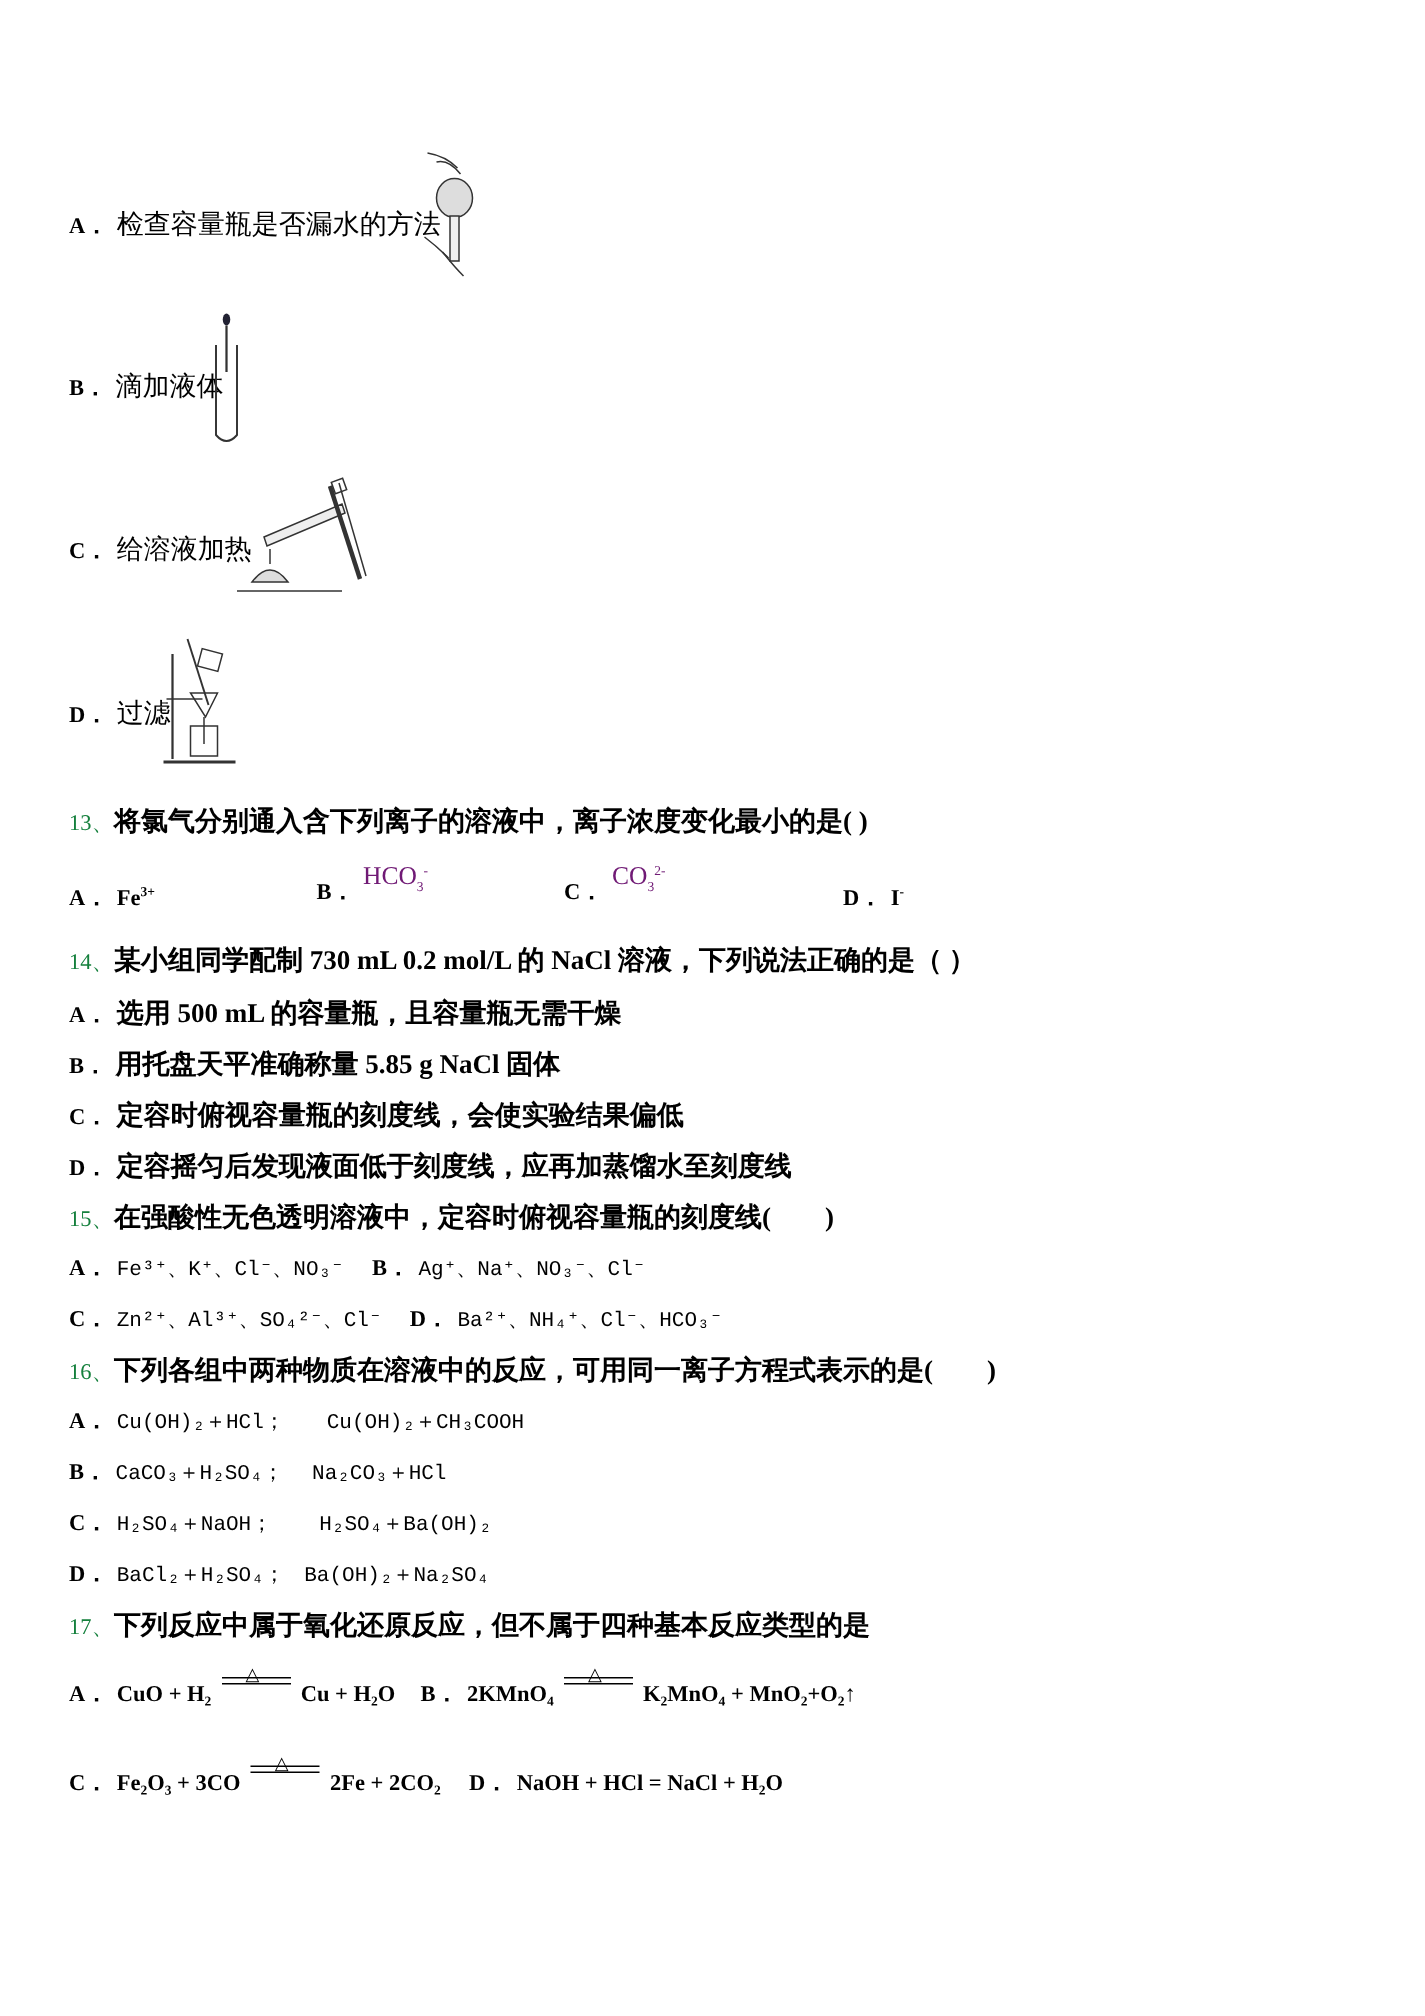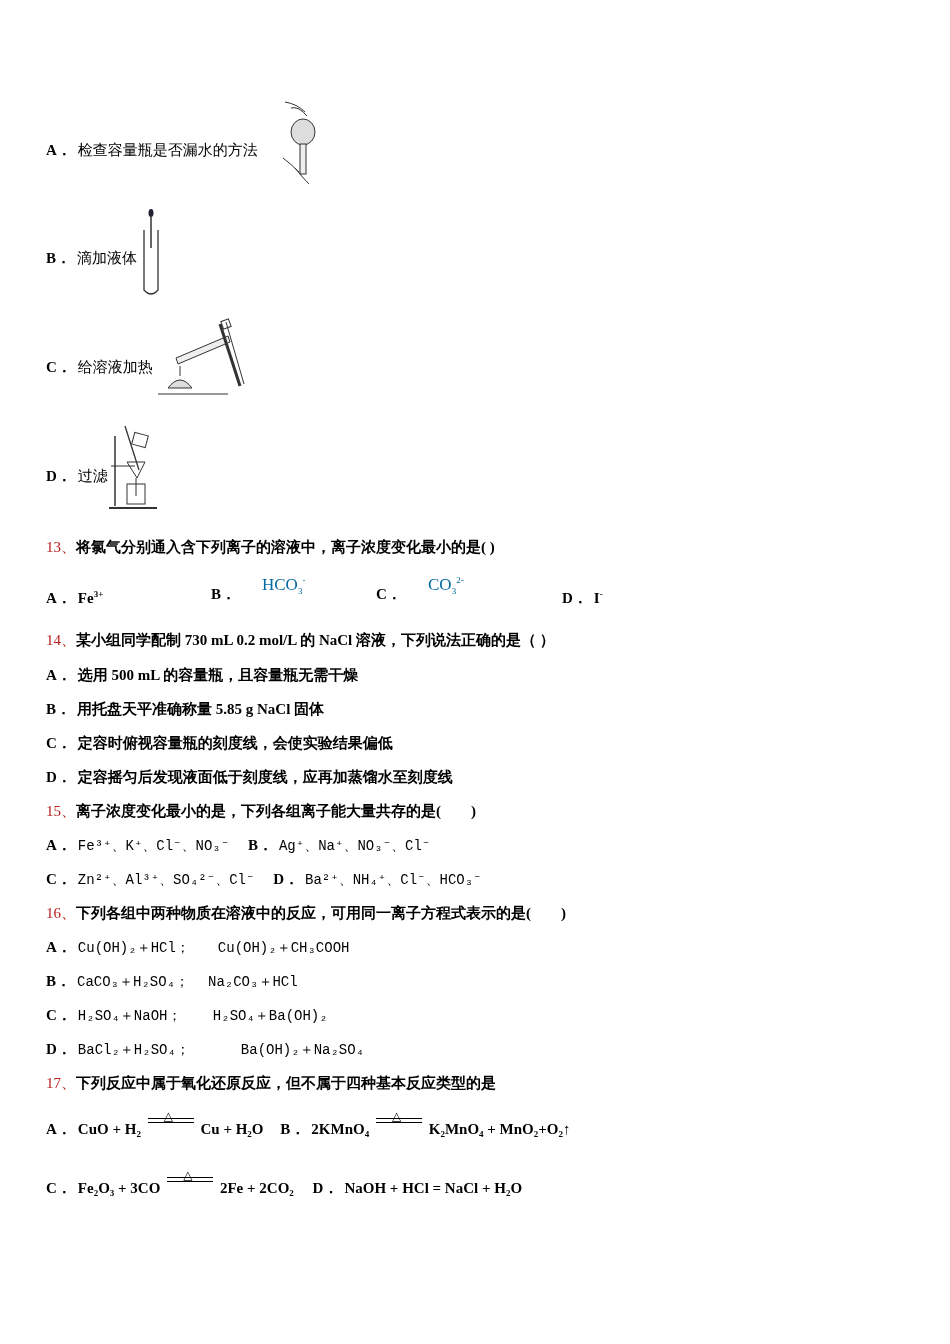--- a/index.html
+++ b/index.html
@@ -1,25 +1,25 @@
 <!DOCTYPE html>
 <html><head>
 <meta charset="utf-8">
 <style>
   html, body { margin:0; padding:0; background:#ffffff; }
   body { width:950px; height:1344px; position:relative; overflow:hidden;
          font-family:"DejaVu Serif","Liberation Serif",serif; color:#000; }
   .line { position:absolute; left:46px; font-size:15px; line-height:20px; white-space:nowrap; }
-  .cn { font-family:"DejaVu Sans","Liberation Sans",sans-serif; font-size:15px; }
+  .cn { font-family:"DejaVu Sans","Liberation Sans",sans-serif; font-size:18px; }
   .b { font-weight:bold; font-family:"Liberation Serif","DejaVu Serif",serif; }
   .lbl { font-weight:bold; font-family:"Liberation Serif","DejaVu Serif",serif; margin-right:6px; }
-  .num { font-family:"Liberation Serif","DejaVu Serif",serif; color:#b91c1c; }
+  .num { font-family:"Liberation Serif","DejaVu Serif",serif; color:#15803d; }
   .mono { font-family:"Liberation Mono","DejaVu Sans Mono",monospace; font-size:14px; }
   sub, sup { font-size:9px; }
-  .ion { font-family:"Liberation Serif",serif; color:#0369a1; font-size:17px; position:absolute;margin-left:20px; }
+  .ion { font-family:"Liberation Serif",serif; color:#701a75; font-size:17px; position:absolute; }
   .fig { position:absolute; }
   .eq { display:inline-block; position:relative; width:50px; height:20px; vertical-align:middle; }
   .eq .tri { position:absolute; left:18px; top:-14px; font-size:12px; font-family:"DejaVu Sans",sans-serif; }
   .eq .l1, .eq .l2 { position:absolute; left:2px; right:2px; height:0; border-top:1.5px solid #000; }
   .eq .l1 { top:-2px; } .eq .l2 { top:2px; }
 </style>
 </head>
 <body>
 
 <div class="line" style="top:140px;">
@@ -96,38 +96,38 @@
 
 <div class="line" style="top:630px;">
   <span class="num">14、</span><span class="cn b">某小组同学配制 730 mL 0.2 mol/L 的 NaCl 溶液，下列说法正确的是（ ）</span>
 </div>
 <div class="line" style="top:665px;"><span class="lbl">A．</span><span class="cn b">选用 500 mL 的容量瓶，且容量瓶无需干燥</span></div>
 <div class="line" style="top:699px;"><span class="lbl">B．</span><span class="cn b">用托盘天平准确称量 5.85 g NaCl 固体</span></div>
 <div class="line" style="top:733px;"><span class="lbl">C．</span><span class="cn b">定容时俯视容量瓶的刻度线，会使实验结果偏低</span></div>
 <div class="line" style="top:767px;text-align:center;"><span class="lbl">D．</span><span class="cn b">定容摇匀后发现液面低于刻度线，应再加蒸馏水至刻度线</span></div>
 
 <div class="line" style="top:801px;">
-  <span class="num">15、</span><span class="cn b">离子浓度变化最小的是，下列各组离子能大量共存的是(　　)</span>
+  <span class="num">15、</span><span class="cn b">在强酸性无色透明溶液中，定容时俯视容量瓶的刻度线(　　)</span>
 </div>
 <div class="line" style="top:835px;">
   <span><span class="lbl">A．</span><span class="mono">Fe³⁺、K⁺、Cl⁻、NO₃⁻</span></span>
   <span style="margin-left:14px;margin-top:24px;"><span class="lbl">B．</span><span class="mono">Ag⁺、Na⁺、NO₃⁻、Cl⁻</span></span>
 </div>
 <div class="line" style="top:869px;">
   <span><span class="lbl">C．</span><span class="mono">Zn²⁺、Al³⁺、SO₄²⁻、Cl⁻</span></span>
   <span style="margin-left:14px;"><span class="lbl">D．</span><span class="mono">Ba²⁺、NH₄⁺、Cl⁻、HCO₃⁻</span></span>
 </div>
 
 <div class="line" style="top:903px;">
   <span class="num">16、</span><span class="cn b">下列各组中两种物质在溶液中的反应，可用同一离子方程式表示的是(　　)</span>
 </div>
 <div class="line" style="top:937px;"><span class="lbl">A．</span><span class="mono" style="display:inline-block;width:140px;">Cu(OH)₂＋HCl；</span><span class="mono">Cu(OH)₂＋CH₃COOH</span></div>
 <div class="line" style="top:971px;"><span class="lbl">B．</span><span class="mono" style="display:inline-block;width:131px;">CaCO₃＋H₂SO₄；</span><span class="mono">Na₂CO₃＋HCl</span></div>
 <div class="line" style="top:1005px;"><span class="lbl">C．</span><span class="mono" style="display:inline-block;width:135px;">H₂SO₄＋NaOH；</span><span class="mono">H₂SO₄＋Ba(OH)₂</span></div>
-<div class="line" style="top:1039px;"><span class="lbl">D．</span><span class="mono" style="display:inline-block;width:163px;">BaCl₂＋H₂SO₄；</span><span class="mono">Ba(OH)₂＋Na₂SO₄</span></div>
+<div class="line" style="top:1039px;"><span class="lbl">D．</span><span class="mono" style="display:inline-block;width:125px;">BaCl₂＋H₂SO₄；</span><span class="mono">Ba(OH)₂＋Na₂SO₄</span></div>
 
 <div class="line" style="top:1073px;">
   <span class="num">17、</span><span class="cn b">下列反应中属于氧化还原反应，但不属于四种基本反应类型的是</span>
 </div>
 <div class="line" style="top:1119px;">
   <span>
     <span class="lbl">A．</span><span class="b">CuO + H₂</span>
     <span class="eq"><span class="tri">△</span><span class="l1"></span><span class="l2"></span></span>
     <span class="b">Cu + H₂O</span>
   </span>

